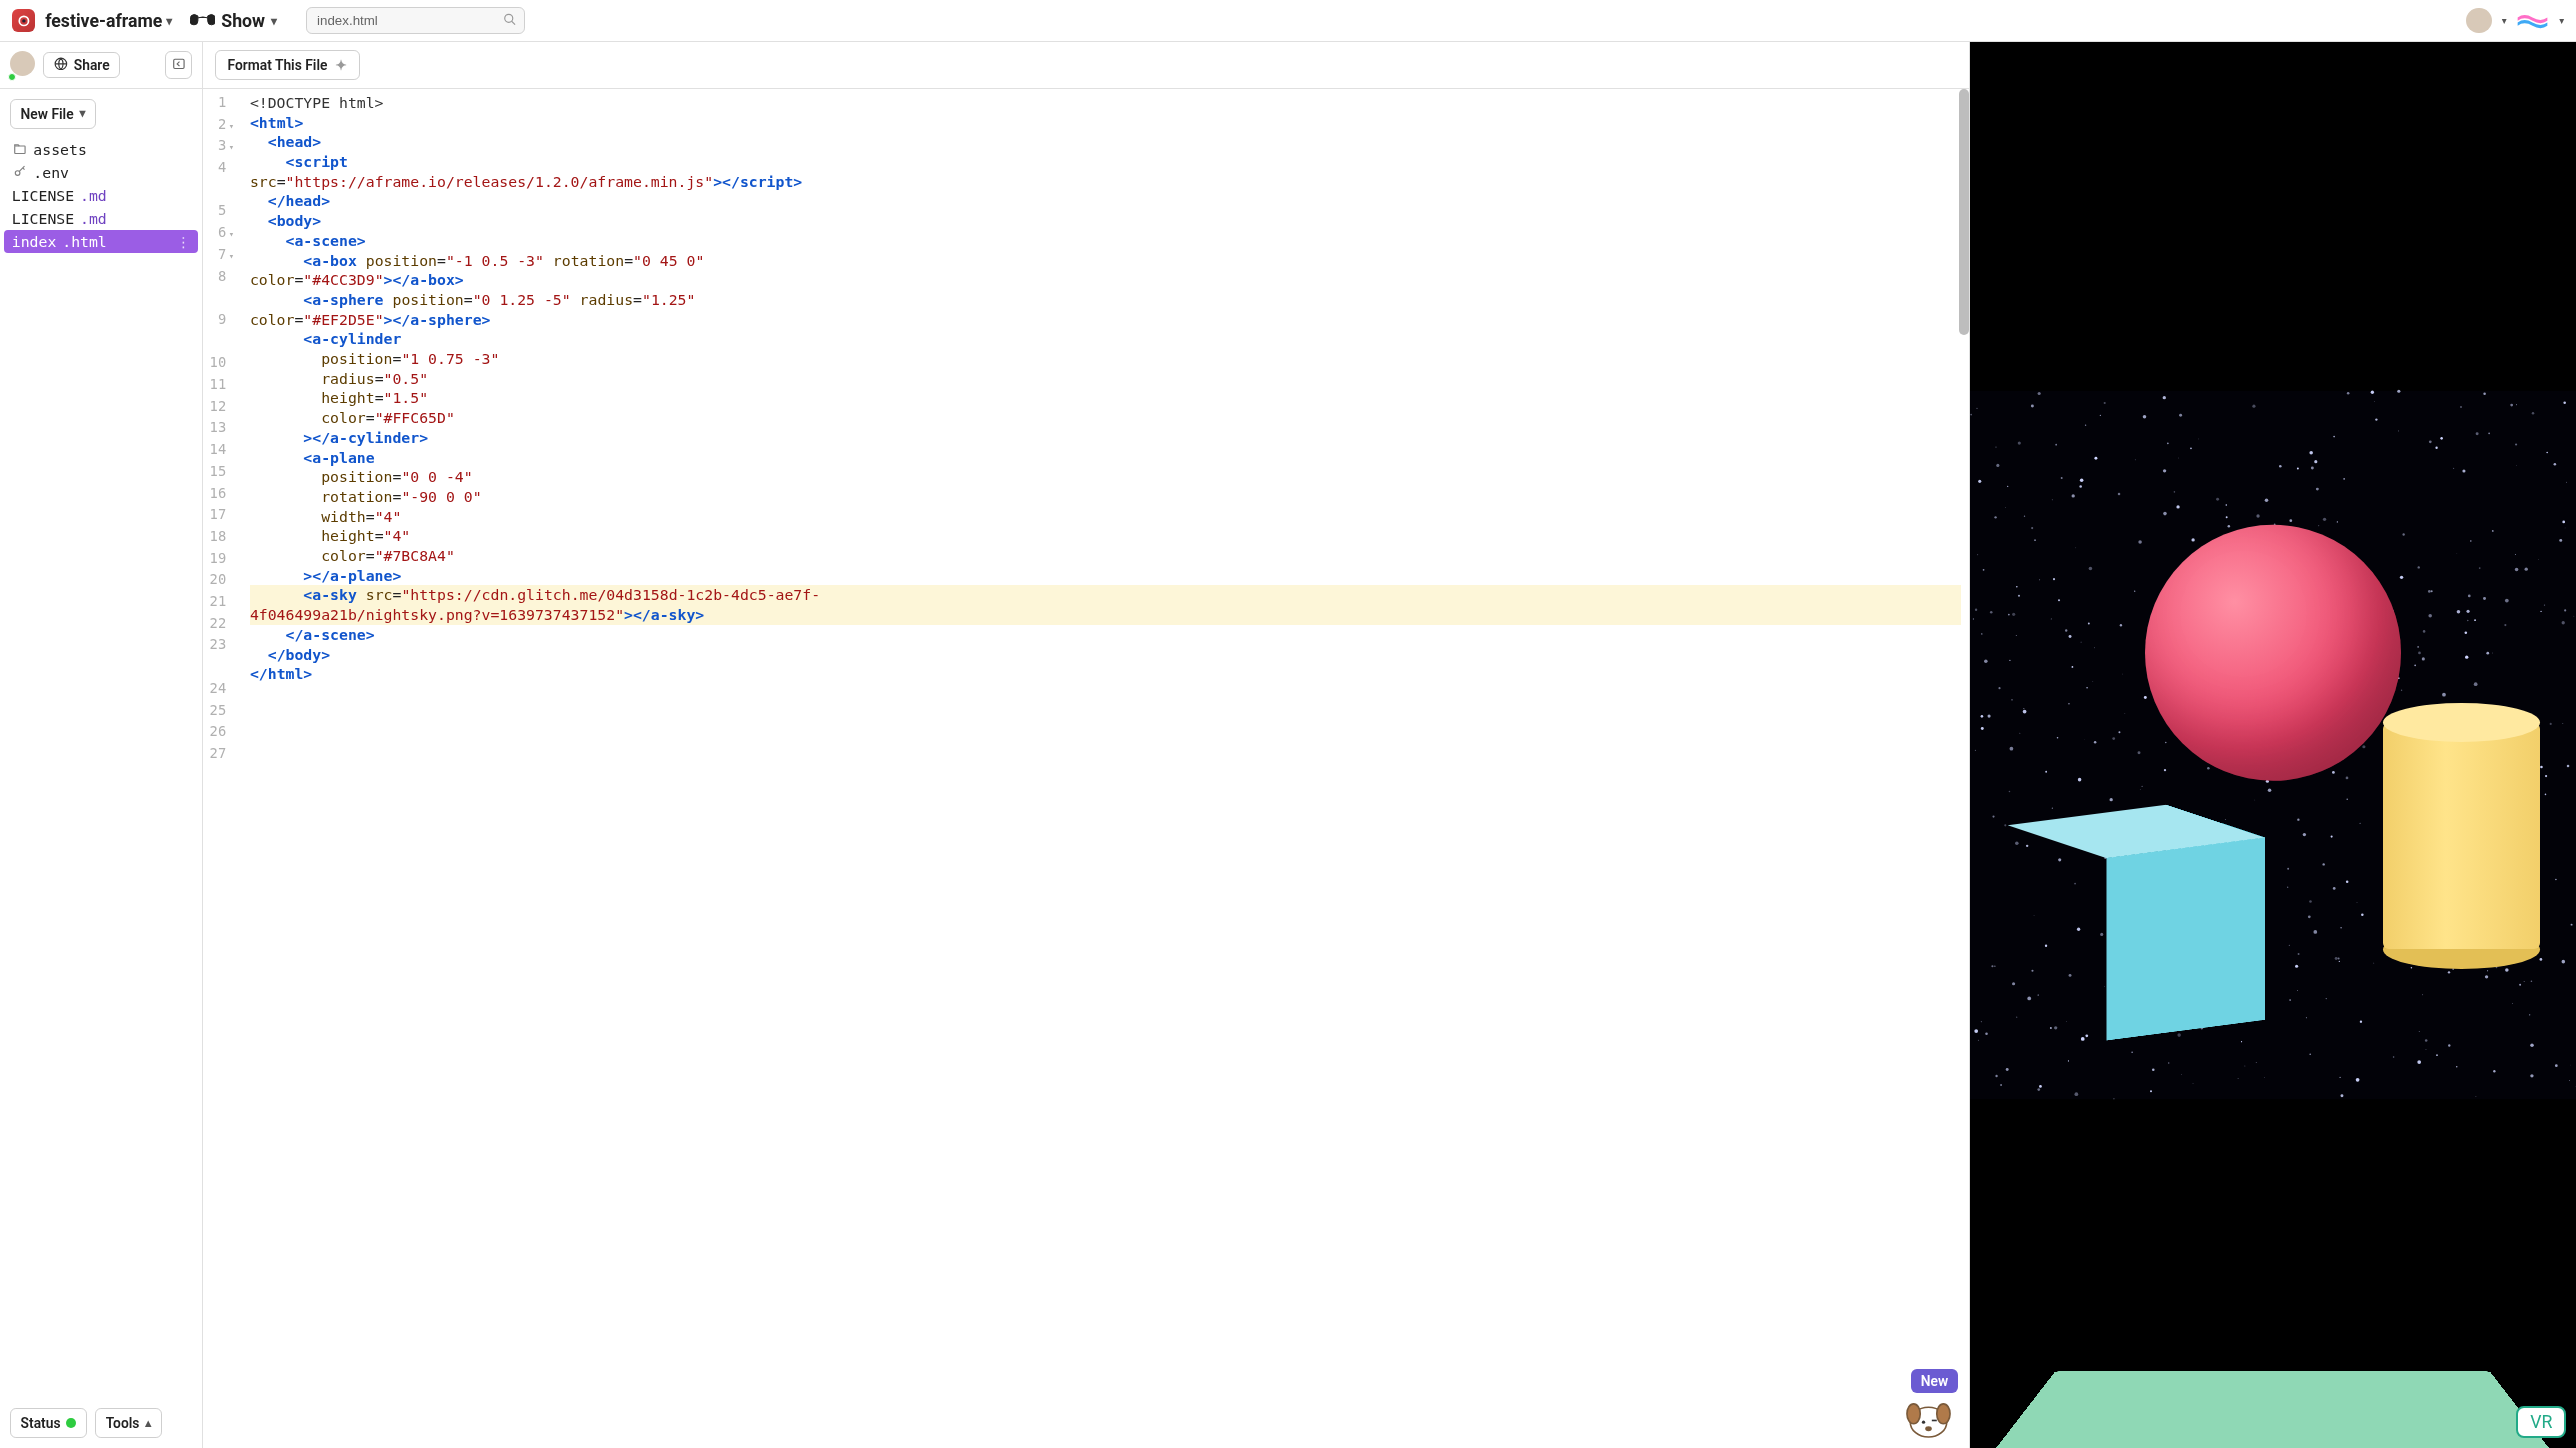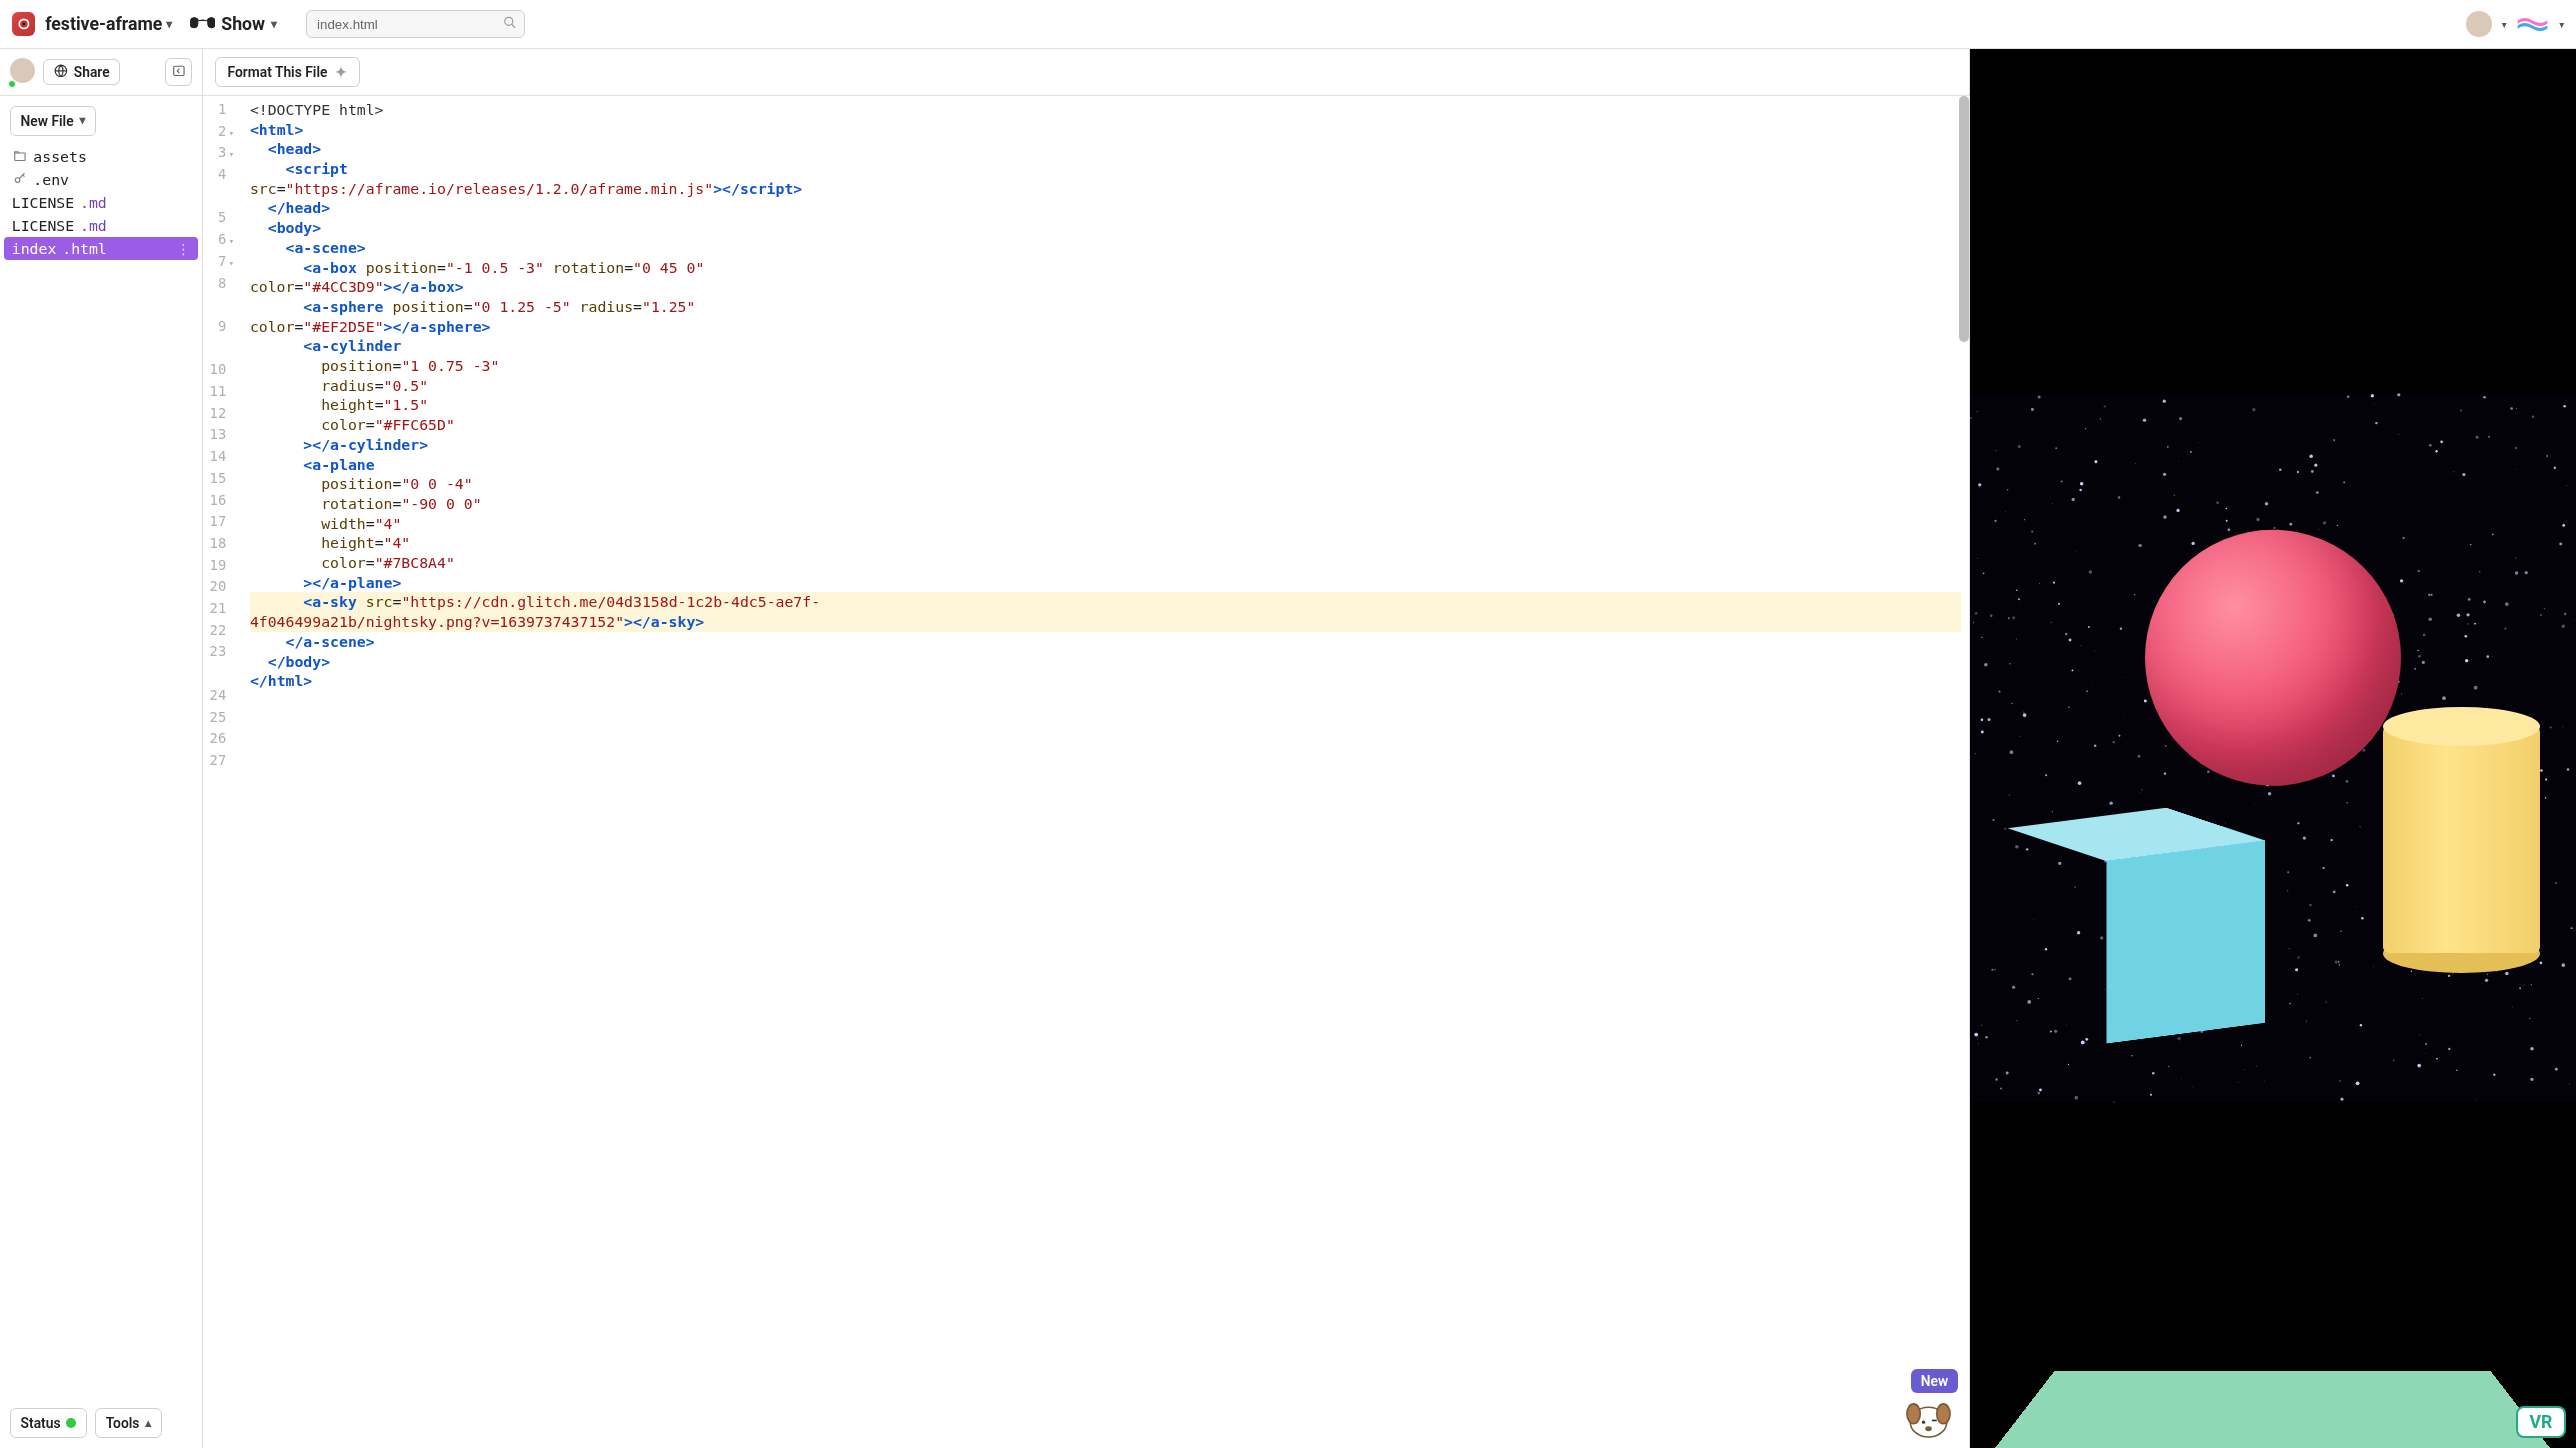--- a/index.html
+++ b/index.html
@@ -1,20 +1,20 @@
 <!DOCTYPE html>
 <html><head>
 <meta charset="utf-8">
 <style>
   * { box-sizing: border-box; margin: 0; padding: 0; }
   html, body { width: 100%; height: 100%; font-family: -apple-system, BlinkMacSystemFont, "Segoe UI", Roboto, Helvetica, Arial, sans-serif; font-size: 13.8px; color: #222; background: #fff; }
   body { display: flex; flex-direction: column; }
 
   
-  .top-header { height: 49px; border-bottom: 1px solid #e0e0e0; display: flex; align-items: center; padding: 0 11.8px; gap: 9.8px; }
+  .top-header { height: 42px; border-bottom: 1px solid #e0e0e0; display: flex; align-items: center; padding: 0 11.8px; gap: 9.8px; }
   .proj-logo { width: 23.6px; height: 23.6px; border-radius: 5.9px; background: linear-gradient(135deg,#d44,#b33); display:flex; align-items:center; justify-content:center; }
   .proj-logo svg { width: 13.8px; height: 13.8px; }
   .proj-name { font-weight: 700; font-size: 17.7px; display:flex; align-items:center; gap:3.9px; cursor:pointer; }
   .chev { font-size: 11.8px; color:#555; }
   .show-btn { display:flex; align-items:center; gap:5.9px; font-weight:700; font-size:17.7px; cursor:pointer; margin-left:7.9px;}
   .glasses-icon { font-size:17.7px; }
   .url-input { flex: 0 0 551px; height: 27.6px; border:1px solid #d0d0d0; border-radius:5.9px; padding: 0 29.5px 0 9.8px; background:#f7f7f7; color:#666; position:relative; margin-left:9.8px;}
   .url-wrap { position:relative; margin-left:9.8px;}
   .url-wrap .search-icon { position:absolute; right:7.9px; top:50%; transform:translateY(-50%); color:#999; font-size:13.8px;}
   .spacer { flex:1; }
@@ -63,21 +63,21 @@
   .t-text { color:#333; }
   .scroll-indicator { position:absolute; top:0; right:0; width:9.8px; height:246px; background:#bdbdbd; border-radius:4.9px;}
 
   .right-col { width:606px; display:flex; flex-direction:column; position:relative;}
   .right-top { height:47px; border-bottom:1px solid #e0e0e0; display:flex; align-items:center; padding:0 11.8px; gap:9.8px;}
   .icon-btn { border:1px solid #cfcfcf; border-radius:5.9px; width:29.5px; height:29.5px; display:flex; align-items:center; justify-content:center; cursor:pointer;}
   .text-icon-btn { border:1px solid #cfcfcf; border-radius:5.9px; height:29.5px; padding:0 11.8px; display:flex; align-items:center; font-weight:600; cursor:pointer;}
   .close-x { margin-left:auto; color:#aaa; font-size:17.7px; cursor:pointer;}
   .preview { flex:1; background:#000; position:relative; overflow:hidden;}
   .stars-svg { position:absolute; inset:0; width:100%; height:100%; }
-  .vr-badge { position:absolute; right:9.8px; bottom:9.8px; background:#fff; border:2px solid #2a8; border-radius:7.9px; padding:3.9px 11.8px; font-weight:700; color:#2a8; font-size:17.7px;}
+  .vr-badge { position:absolute; right:9.8px; bottom:9.8px; background:#fff; border:2px solid #2a8; border-radius:7.9px; padding:3.9px 11.8px; font-weight:400; color:#2a8; font-size:17.7px;}
 
   .new-tag { position:absolute; right:11px; bottom:55px; background:#6b5bd2; color:#fff; font-weight:600; padding:3.9px 9.8px; border-radius:5.9px; font-size:13.8px;}
   .dog-icon { position:absolute; right:13.8px; bottom:5.9px; width:53px; height:53px; }
   .dog-icon svg { width:100%; height:100%; }
 
   
   .scene { position:absolute; inset:0; }
   .ground { position:absolute; left:-10%; right:-10%; bottom:-8%; height:48%; background:#8fd8b5;
             transform: perspective(886px) rotateX(62deg); transform-origin: bottom center; border-radius:5.9px;}
   .sphere { position:absolute; width:256px; height:256px; border-radius:50%;

